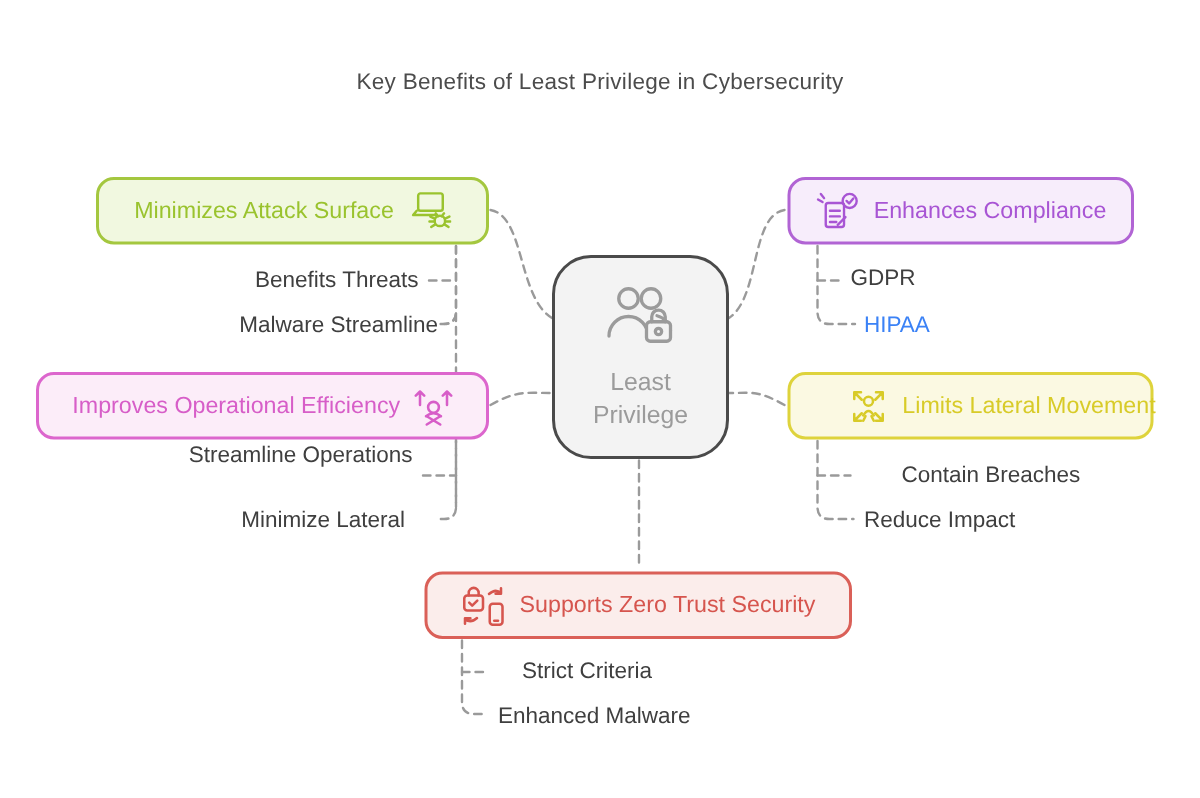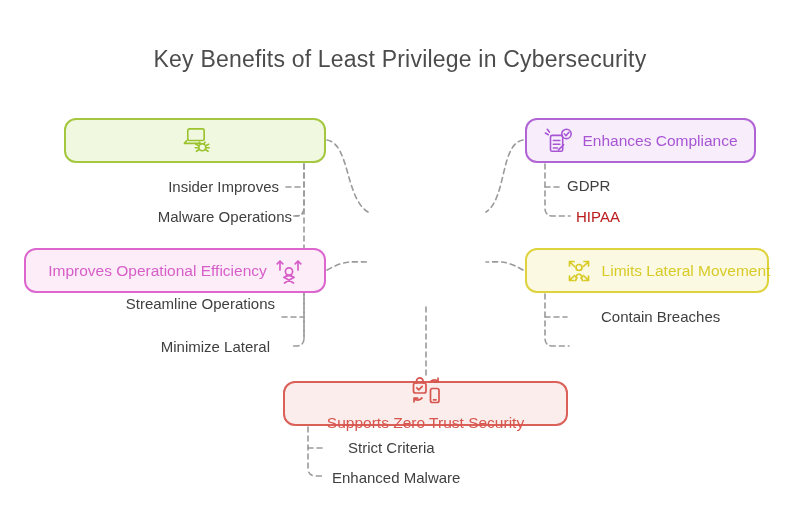--- a/index.html
+++ b/index.html
@@ -4,21 +4,21 @@
 <style>
   html,body{margin:0;padding:0;background:#fff;}
   .canvas{
     position:relative;width:800px;height:532px;background:#ffffff;overflow:hidden;
     font-family:"Liberation Sans","DejaVu Sans",sans-serif;
   }
   .connectors{position:absolute;left:0;top:0;width:800px;height:532px;}
   .connector{fill:none;stroke:#9a9a9a;stroke-width:1.6;stroke-dasharray:5 4;stroke-linecap:round;}
   .title{
     position:absolute;left:0;top:46px;width:800px;margin:0;text-align:center;
-    font-size:23px;font-weight:400;color:#4c4c4c;letter-spacing:.2px;
+    font-size:15px;font-weight:400;color:#4c4c4c;letter-spacing:.2px;
   }
   .branch{
     position:absolute;height:45px;border:2px solid;border-radius:12px;
     display:flex;align-items:center;justify-content:center;gap:9px;
     box-sizing:border-box;font-size:15.5px;font-weight:400;white-space:nowrap;
   }
   .branch .icon{display:flex;align-items:center;}
   .center-node{
     position:absolute;left:368px;top:170px;width:118px;height:136px;box-sizing:border-box;
     border:2px solid #4a4a4a;border-radius:26px;background:#f3f3f3;
@@ -55,20 +55,21 @@
     <path class="connector" d="M 545 294 V 338 Q 545 346 553 346 H 569" style="stroke: rgb(154, 154, 154);"></path>
     <path class="connector" d="M 545 317 H 567" style="stroke: rgb(154, 154, 154);"></path>
 
     <path class="connector" d="M 308 427 V 468 Q 308 476 316 476 H 324" style="stroke: rgb(154, 154, 154);"></path>
     <path class="connector" d="M 308 448 H 323" style="stroke: rgb(154, 154, 154);"></path>
   </svg>
 
   <h1 class="title" style="color: rgb(76, 76, 76);">Key Benefits of Least Privilege in Cybersecurity</h1>
 
   <div class="branch" style="left: 64px; top: 118px; width: 262px; border-color: rgb(164, 199, 63); background-color: rgb(241, 248, 224); color: rgb(154, 195, 46);">
+    <span>Minimizes Attack Surface</span>
     <span class="icon">
       <svg width="29" height="27" viewBox="0 0 30 28" fill="none" stroke="currentColor" stroke-width="1.7" stroke-linecap="round" stroke-linejoin="round">
         <rect x="7" y="2" width="17" height="12" rx="1.6"></rect>
         <path d="M6 14 L3.5 17 H19"></path>
         <circle cx="22" cy="21" r="3.6"></circle>
         <path d="M20.7 17.8 l-1.6 -2 M23.3 17.8 l1.6 -2"></path>
         <path d="M18.4 19.4 l-3 -1.4 M18.2 21.5 h-3.4 M18.8 23.4 l-2.8 1.8"></path>
         <path d="M25.6 19.4 l3 -1.4 M25.8 21.5 h3.4 M25.2 23.4 l2.8 1.8"></path>
       </svg>
     </span>
@@ -109,43 +110,61 @@
         <path d="M9.5 18.5 L4.5 23.5 M4.5 19 V23.5 H9"></path>
         <path d="M18.5 18.5 L23.5 23.5 M23.5 19 V23.5 H19"></path>
         <circle cx="14" cy="10.5" r="3"></circle>
         <path d="M10.5 20 q3.5 -6 7 0"></path>
         <path d="M12 20.5 l-1.5 3 M16 20.5 l1.5 3"></path>
       </svg>
     </span>
     <span>Limits Lateral Movement</span>
   </div>
 
-  <div class="branch" style="left: 283px; top: 381px; width: 285px; border-color: rgb(218, 96, 88); background-color: rgb(251, 237, 235); color: rgb(214, 85, 78); flex-direction: column;">
+  <div class="branch" style="left: 283px; top: 381px; width: 285px; border-color: rgb(218, 96, 88); background-color: rgb(251, 237, 235); color: rgb(214, 85, 78);">
     <span class="icon">
       <svg width="30" height="30" viewBox="0 0 30 30" fill="none" stroke="currentColor" stroke-width="1.7" stroke-linecap="round" stroke-linejoin="round">
         <rect x="2.5" y="8" width="12.5" height="10" rx="2"></rect>
         <path d="M5.5 8 V6.2 a3.3 3.3 0 0 1 6.6 0 V8"></path>
         <path d="M5.8 12.8 l2 2 l3.4 -3.4"></path>
         <path d="M19 7 q4.5 -4 8 -0.5 M27 3.2 v3.6 h-3.6"></path>
         <path d="M11 23 q-4.5 4 -8 0.5 M3 26.8 v-3.6 h3.6"></path>
         <rect x="19.5" y="13.5" width="8.5" height="14" rx="2"></rect>
         <path d="M22.5 24.8 h2.5"></path>
       </svg>
     </span>
     <span>Supports Zero Trust Security</span>
   </div>
 
+  <div class="center-node" style="border-color: rgb(74, 74, 74); background-color: rgb(243, 243, 243);">
+    <span class="icon">
+      <svg width="52" height="44" viewBox="0 0 52 44" fill="none" stroke="#9b9b9b" stroke-width="2.2" stroke-linecap="round" stroke-linejoin="round">
+        <circle cx="33" cy="11" r="6.5"></circle>
+        <path d="M37 22.5 a12 12 0 0 1 9 10"></path>
+        <circle cx="18" cy="11" r="6.5"></circle>
+        <path d="M5 36 a13 13 0 0 1 26 0"></path>
+        <rect x="30" y="26.5" width="16" height="13" rx="2.5" fill="#f3f3f3"></rect>
+        <path d="M33.5 26.5 v-3.3 a4.5 4.5 0 0 1 9 0 v3.3"></path>
+        <circle cx="38" cy="33" r="2.1"></circle>
+      </svg>
+    </span>
+    <div class="center-label" style="color: rgb(155, 155, 155);">
+      <div>Least</div>
+      <div>Privilege</div>
+    </div>
+  </div>
 
-  <div class="child r" style="right: 521px; top: 178px; color: rgb(63, 63, 63);">Insider Improves</div>
-  <div class="child r" style="right: 508px; top: 208px; color: rgb(63, 63, 63);">Malware Operations</div>
+  <div class="child r" style="right: 521px; top: 178px; color: rgb(63, 63, 63);">Benefits Threats</div>
+  <div class="child r" style="right: 508px; top: 208px; color: rgb(63, 63, 63);">Malware Streamline</div>
 
   <div class="child" style="left: 567px; top: 177px; color: rgb(63, 63, 63);">GDPR</div>
-  <div class="child" style="left: 576px; top: 208px; color: #b91c1c;">HIPAA</div>
+  <div class="child" style="left: 576px; top: 208px; color: #3b82f6;">HIPAA</div>
 
   <div class="child r" style="right: 525px; top: 295px; color: rgb(63, 63, 63);">Streamline Operations</div>
   <div class="child r" style="right: 530px; top: 338px; color: rgb(63, 63, 63);">Minimize Lateral</div>
 
   <div class="child" style="left: 573px; top: 308px; color: rgb(63, 63, 63); margin-left: 28px;">Contain Breaches</div>
+  <div class="child" style="left: 576px; top: 338px; color: rgb(63, 63, 63);">Reduce Impact</div>
 
   <div class="child" style="left: 348px; top: 439px; color: rgb(63, 63, 63);">Strict Criteria</div>
   <div class="child" style="left: 332px; top: 469px; color: rgb(63, 63, 63);">Enhanced Malware</div>
 
 </div>
 
 </body></html>

